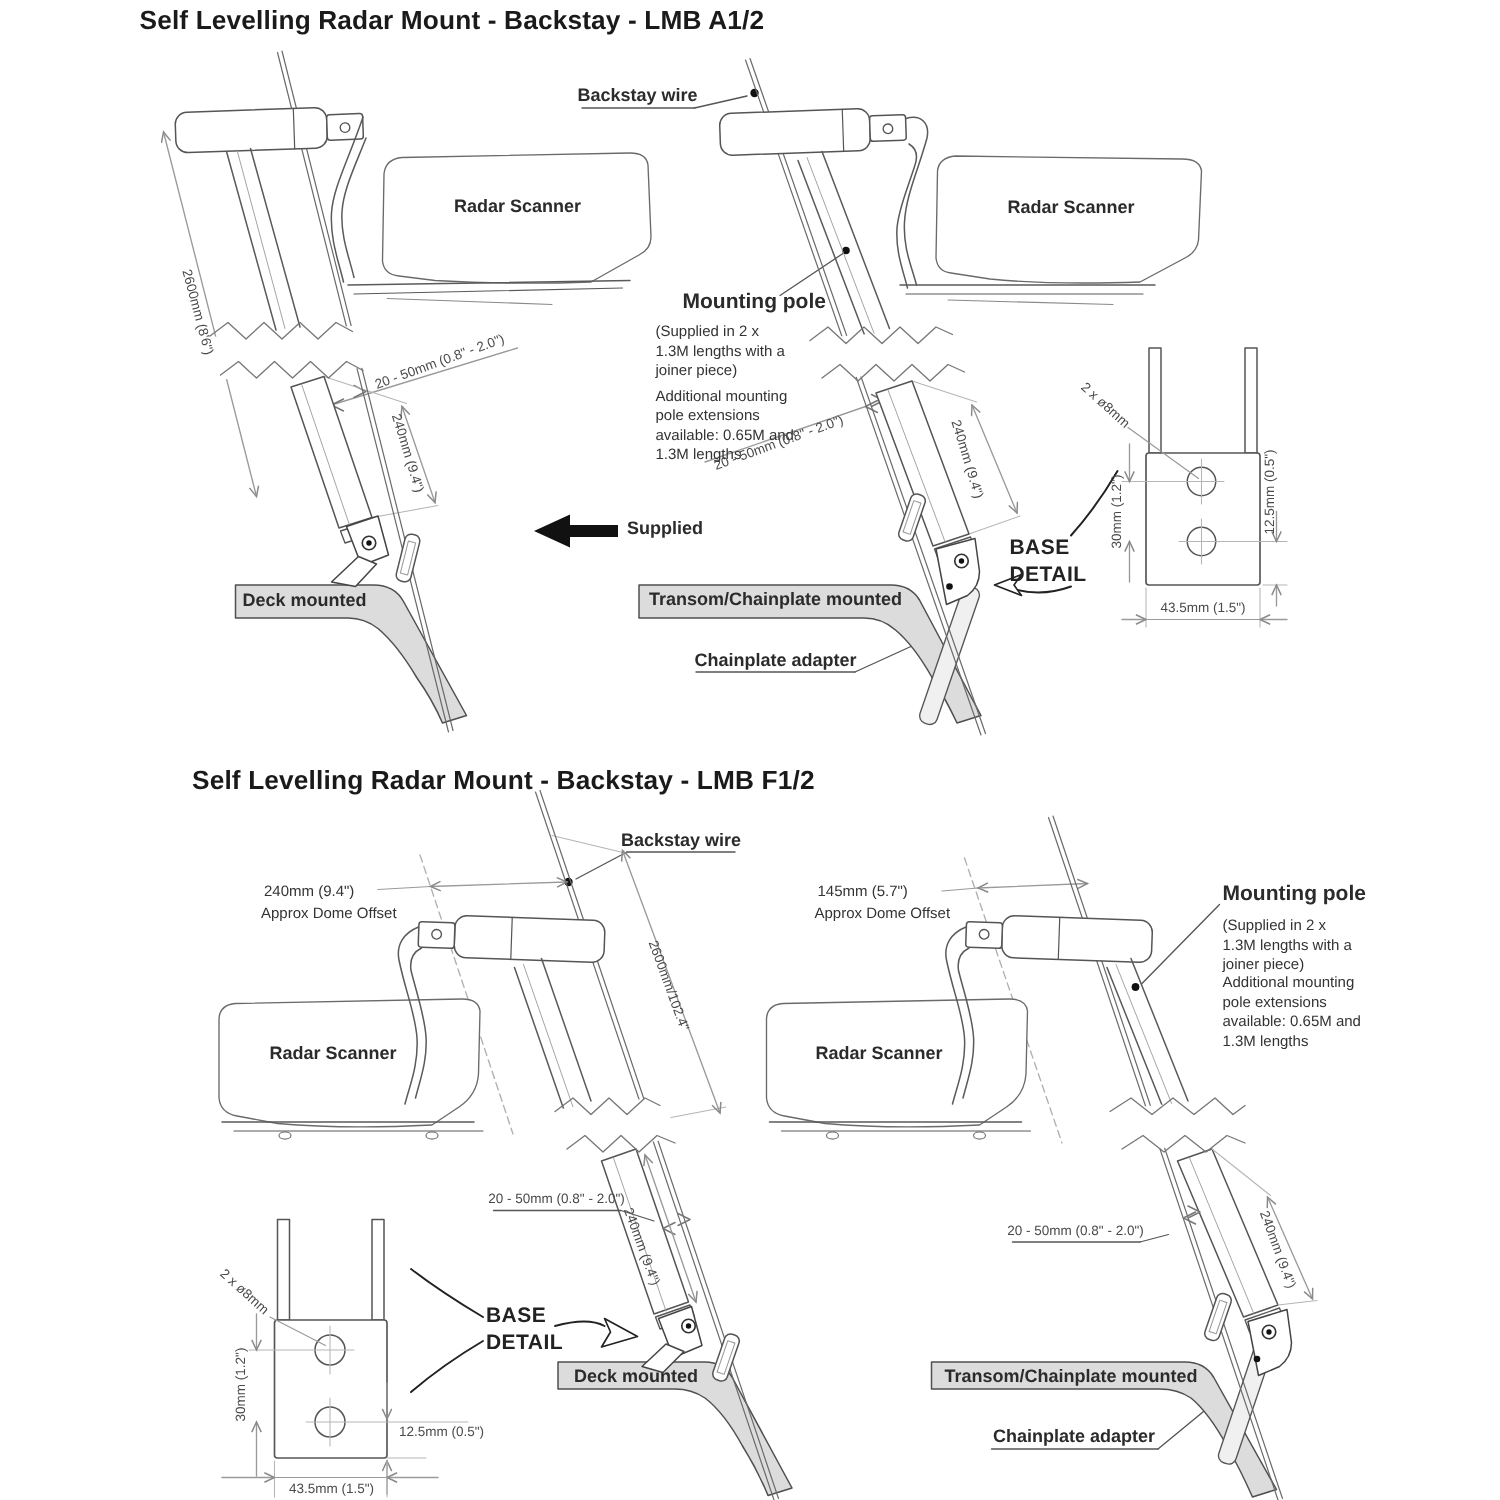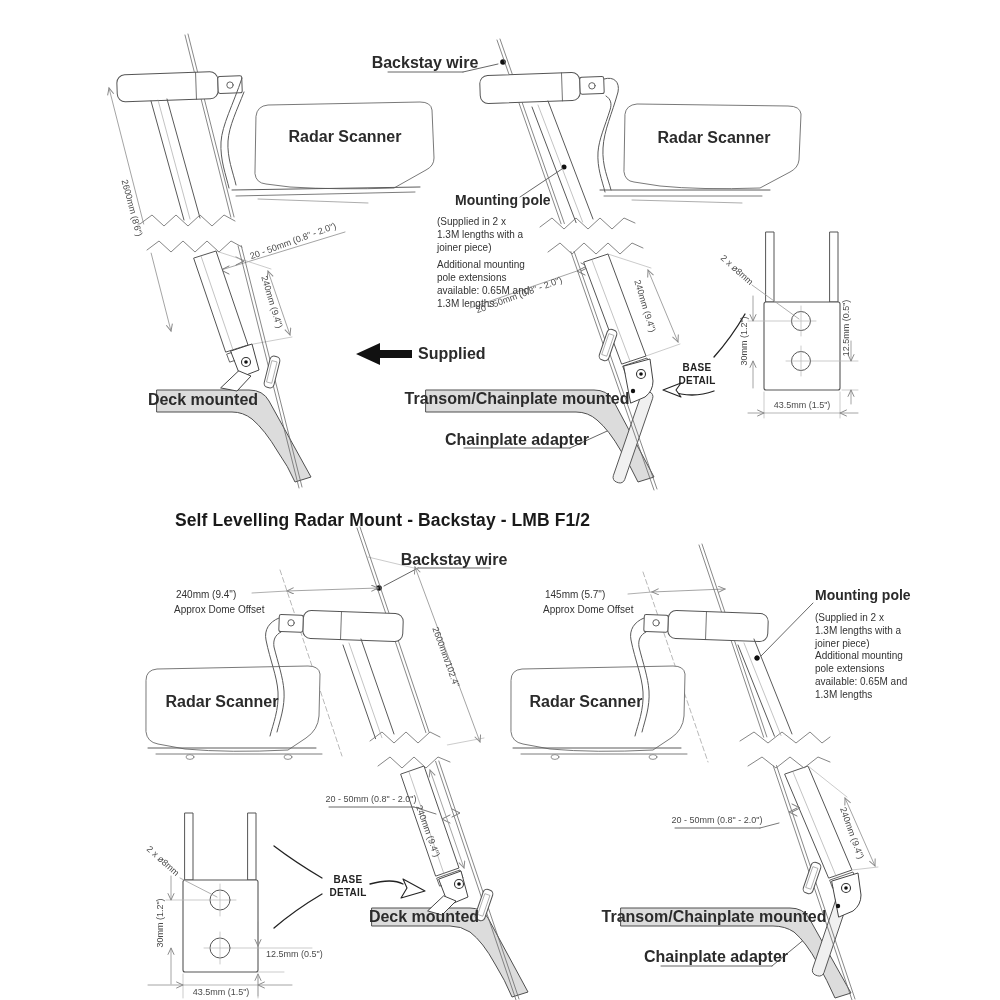--- a/index.html
+++ b/index.html
@@ -1,26 +1,26 @@
 <!DOCTYPE html>
 <html><head>
 <meta charset="utf-8">
 <style>
   html,body{margin:0;padding:0;background:#fff;}
   #canvas{position:relative;width:1000px;height:1000px;background:#fff;overflow:hidden;
           font-family:"Liberation Sans","DejaVu Sans",sans-serif;color:#1c1c1c;}
   #art{position:absolute;left:0;top:0;}
   .lbl{position:absolute;white-space:nowrap;}
   .title{font-size:17.5px;font-weight:600;color:#1a1a1a;letter-spacing:.1px;}
-  .part{font-size:16px;font-weight:600;color:#2b2b2b;}
+  .part{font-size:12px;font-weight:600;color:#2b2b2b;}
   .part-lg{font-size:14px;font-weight:600;color:#2b2b2b;}
   .dim{font-size:9px;color:#4a4a4a;}
   .dim2{font-size:10px;color:#333;}
   .note{font-size:10px;line-height:1.3;color:#333;white-space:normal;}
-  .bd{font-size:10px;font-weight:700;color:#222;text-align:center;line-height:1.25;letter-spacing:.3px;white-space:normal;}
+  .bd{font-size:14px;font-weight:700;color:#222;line-height:1.25;letter-spacing:.3px;white-space:normal;}
   .ctr{transform:translate(-50%,-50%);}
 </style>
 </head>
 <body>
 
 <div id="canvas">
 
 <svg id="art" width="1000" height="1000" viewBox="0 0 1000 1000">
   <defs>
     <marker id="da" markerWidth="11" markerHeight="9" refX="8.5" refY="4" orient="auto-start-reverse">
@@ -324,20 +324,21 @@
       <rect x="-2.5" y="-11" width="5" height="22" fill="none" stroke="#999" stroke-width="0.7"></rect>
     </g>
 
     <path d="M832,881 L858,873 L861,895 Q861,905 853,911 L839,917 Z" fill="#fff" stroke="#444" stroke-width="1"></path>
     <circle cx="846" cy="888" r="4.5" fill="#fff" stroke="#333" stroke-width="1.1"></circle>
     <circle cx="846" cy="888" r="1.8" fill="#111"></circle>
     <circle cx="838" cy="906" r="2.2" fill="#111"></circle>
   </g>
 </svg>
 
+<div class="lbl title" style="left:93px;top:3px;">Self Levelling Radar Mount - Backstay - LMB A1/2</div>
 <div class="lbl dim ctr" style="left:132px;top:208px;transform:translate(-50%,-50%) rotate(75deg);">2600mm (8'6")</div>
 <div class="lbl dim ctr" style="left:293px;top:241px;transform:translate(-50%,-50%) rotate(-20deg);">20 - 50mm (0.8" - 2.0")</div>
 <div class="lbl dim ctr" style="left:272px;top:302px;transform:translate(-50%,-50%) rotate(73deg);">240mm (9.4")</div>
 <div class="lbl part ctr" style="left:203px;top:400px;">Deck mounted</div>
 <div class="lbl part ctr" style="left:345px;top:137px;">Radar Scanner</div>
 <div class="lbl part ctr" style="left:425px;top:63px;">Backstay wire</div>
 <div class="lbl part ctr" style="left:714px;top:138px;">Radar Scanner</div>
 <div class="lbl part-lg" style="left:455px;top:192px;">Mounting pole</div>
 <div class="lbl note" style="left:437px;top:215px;width:88px;">(Supplied in 2 x 1.3M lengths with a joiner piece)</div>
 <div class="lbl note" style="left:437px;top:258px;width:108px;">Additional mounting pole extensions available: 0.65M and 1.3M lengths</div>
@@ -345,21 +346,21 @@
 <div class="lbl dim ctr" style="left:519px;top:295px;transform:translate(-50%,-50%) rotate(-20deg);">20 - 50mm (0.8" - 2.0")</div>
 <div class="lbl dim ctr" style="left:645px;top:306px;transform:translate(-50%,-50%) rotate(73deg);">240mm (9.4")</div>
 <div class="lbl part ctr" style="left:517px;top:399px;">Transom/Chainplate mounted</div>
 <div class="lbl part ctr" style="left:517px;top:440px;">Chainplate adapter</div>
 <div class="lbl bd ctr" style="left:697px;top:374px;width:48px;">BASE DETAIL</div>
 <div class="lbl dim ctr" style="left:737px;top:270px;transform:translate(-50%,-50%) rotate(42deg);">2 x ø8mm</div>
 <div class="lbl dim ctr" style="left:744px;top:341px;transform:translate(-50%,-50%) rotate(-90deg);">30mm (1.2")</div>
 <div class="lbl dim ctr" style="left:846px;top:328px;transform:translate(-50%,-50%) rotate(-90deg);">12.5mm (0.5")</div>
 <div class="lbl dim ctr" style="left:802px;top:405px;">43.5mm (1.5")</div>
 
-<div class="lbl title" style="left:128px;top:510px;margin-left:47px;">Self Levelling Radar Mount - Backstay - LMB F1/2</div>
+<div class="lbl title" style="left:128px;top:510px;">Self Levelling Radar Mount - Backstay - LMB F1/2</div>
 <div class="lbl part ctr" style="left:454px;top:560px;">Backstay wire</div>
 <div class="lbl dim2" style="left:176px;top:589px;">240mm (9.4")</div>
 <div class="lbl dim2" style="left:174px;top:604px;">Approx Dome Offset</div>
 <div class="lbl dim ctr" style="left:446px;top:657px;transform:translate(-50%,-50%) rotate(70deg);">2600mm/102.4"</div>
 <div class="lbl part ctr" style="left:222px;top:702px;">Radar Scanner</div>
 <div class="lbl dim ctr" style="left:371px;top:799px;">20 - 50mm (0.8" - 2.0")</div>
 <div class="lbl dim ctr" style="left:428px;top:831px;transform:translate(-50%,-50%) rotate(70deg);">240mm (9.4")</div>
 <div class="lbl part ctr" style="left:424px;top:917px;">Deck mounted</div>
 <div class="lbl bd ctr" style="left:348px;top:886px;width:48px;">BASE DETAIL</div>
 <div class="lbl dim ctr" style="left:163px;top:861px;transform:translate(-50%,-50%) rotate(42deg);">2 x ø8mm</div>

